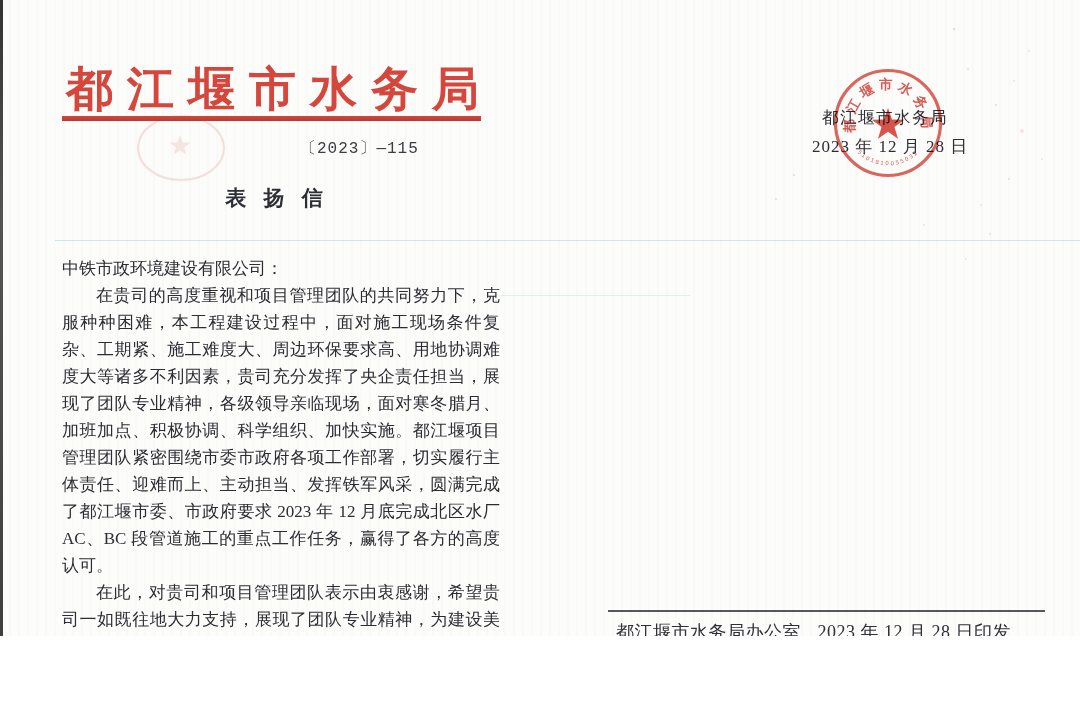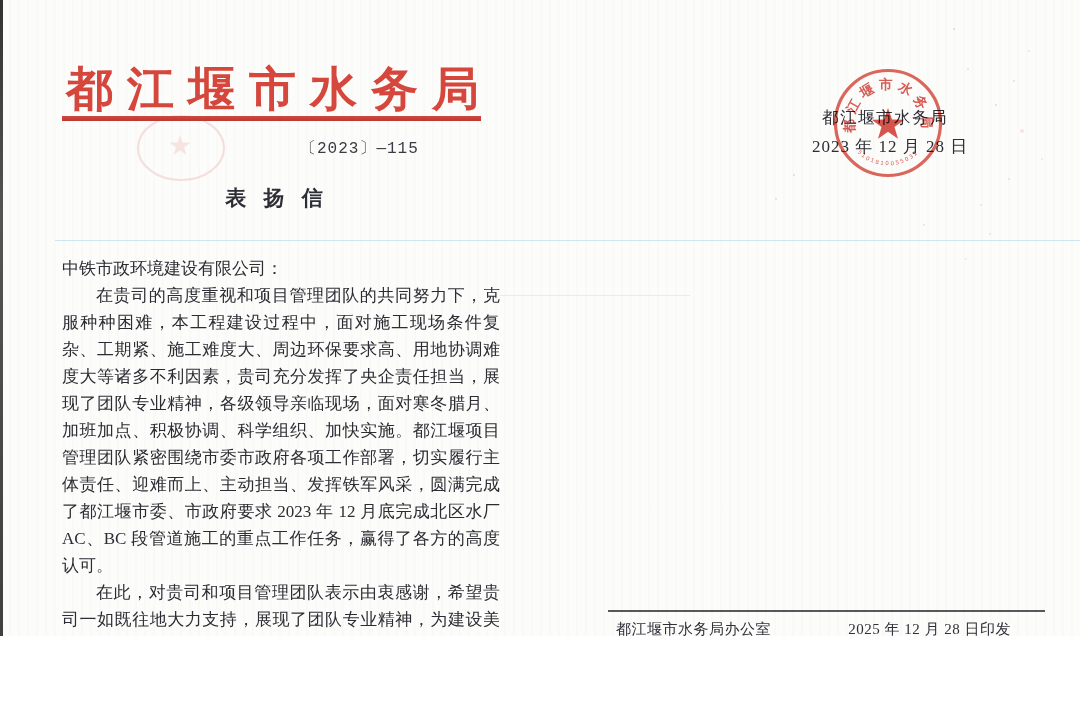--- a/index.html
+++ b/index.html
@@ -74,21 +74,21 @@
       27px 176px 0 0 rgba(214,90,84,0.18), 68px 102px 0 1px rgba(214,90,84,0.15),
       -160px 146px 0 0 rgba(214,90,84,0.25), -178px 170px 0 0 rgba(214,90,84,0.2),
       36px 205px 0 0 rgba(214,90,84,0.18), 12px 230px 0 0 rgba(214,90,84,0.15),
       60px 52px 0 0 rgba(214,90,84,0.2), 88px 130px 0 0 rgba(214,90,84,0.15),
       -30px 196px 0 0 rgba(214,90,84,0.18), 75px 22px 0 0 rgba(214,90,84,0.18);
   }
   .footer-block{position:absolute;left:53px;top:610px;width:437px;}
   .footer-rule{height:2px;background:rgba(58,58,64,0.85);}
   .footer-row{
     display:flex;justify-content:space-between;align-items:flex-end;
-    padding:8px 34px 0 8px;font-size:15px;color:#2f2f38;letter-spacing:0.5px;
+    padding:8px 34px 0 8px;font-size:18px;color:#2f2f38;letter-spacing:0.5px;
   }
 </style>
 </head>
 <body>
 
 <div class="scan">
 
   <div class="edge-strip"></div>
   <div class="artifact-line a1"></div>
   <div class="artifact-line a2"></div>
@@ -134,21 +134,21 @@
       </text>
       <polygon points="70,55 74,66.5 86.2,66.7 76.5,74.1 80,85.8 70,78.8 60,85.8 63.5,74.1 53.8,66.7 66,66.5" fill="#d7463e" opacity="0.92"></polygon>
     </svg>
 
     <div class="seal-speckles"></div>
 
     <div class="footer-block">
       <div class="footer-rule"></div>
       <div class="footer-row">
         <span>都江堰市水务局办公室</span>
-        <span>2025 年 12 月 28 日印发</span>
+        <span>2023 年 12 月 28 日印发</span>
       </div>
       <div class="footer-rule"></div>
     </div>
 
     <div class="page-num pn-2">– 2 –</div>
   </section>
 
 </div>
 
 </body></html>

